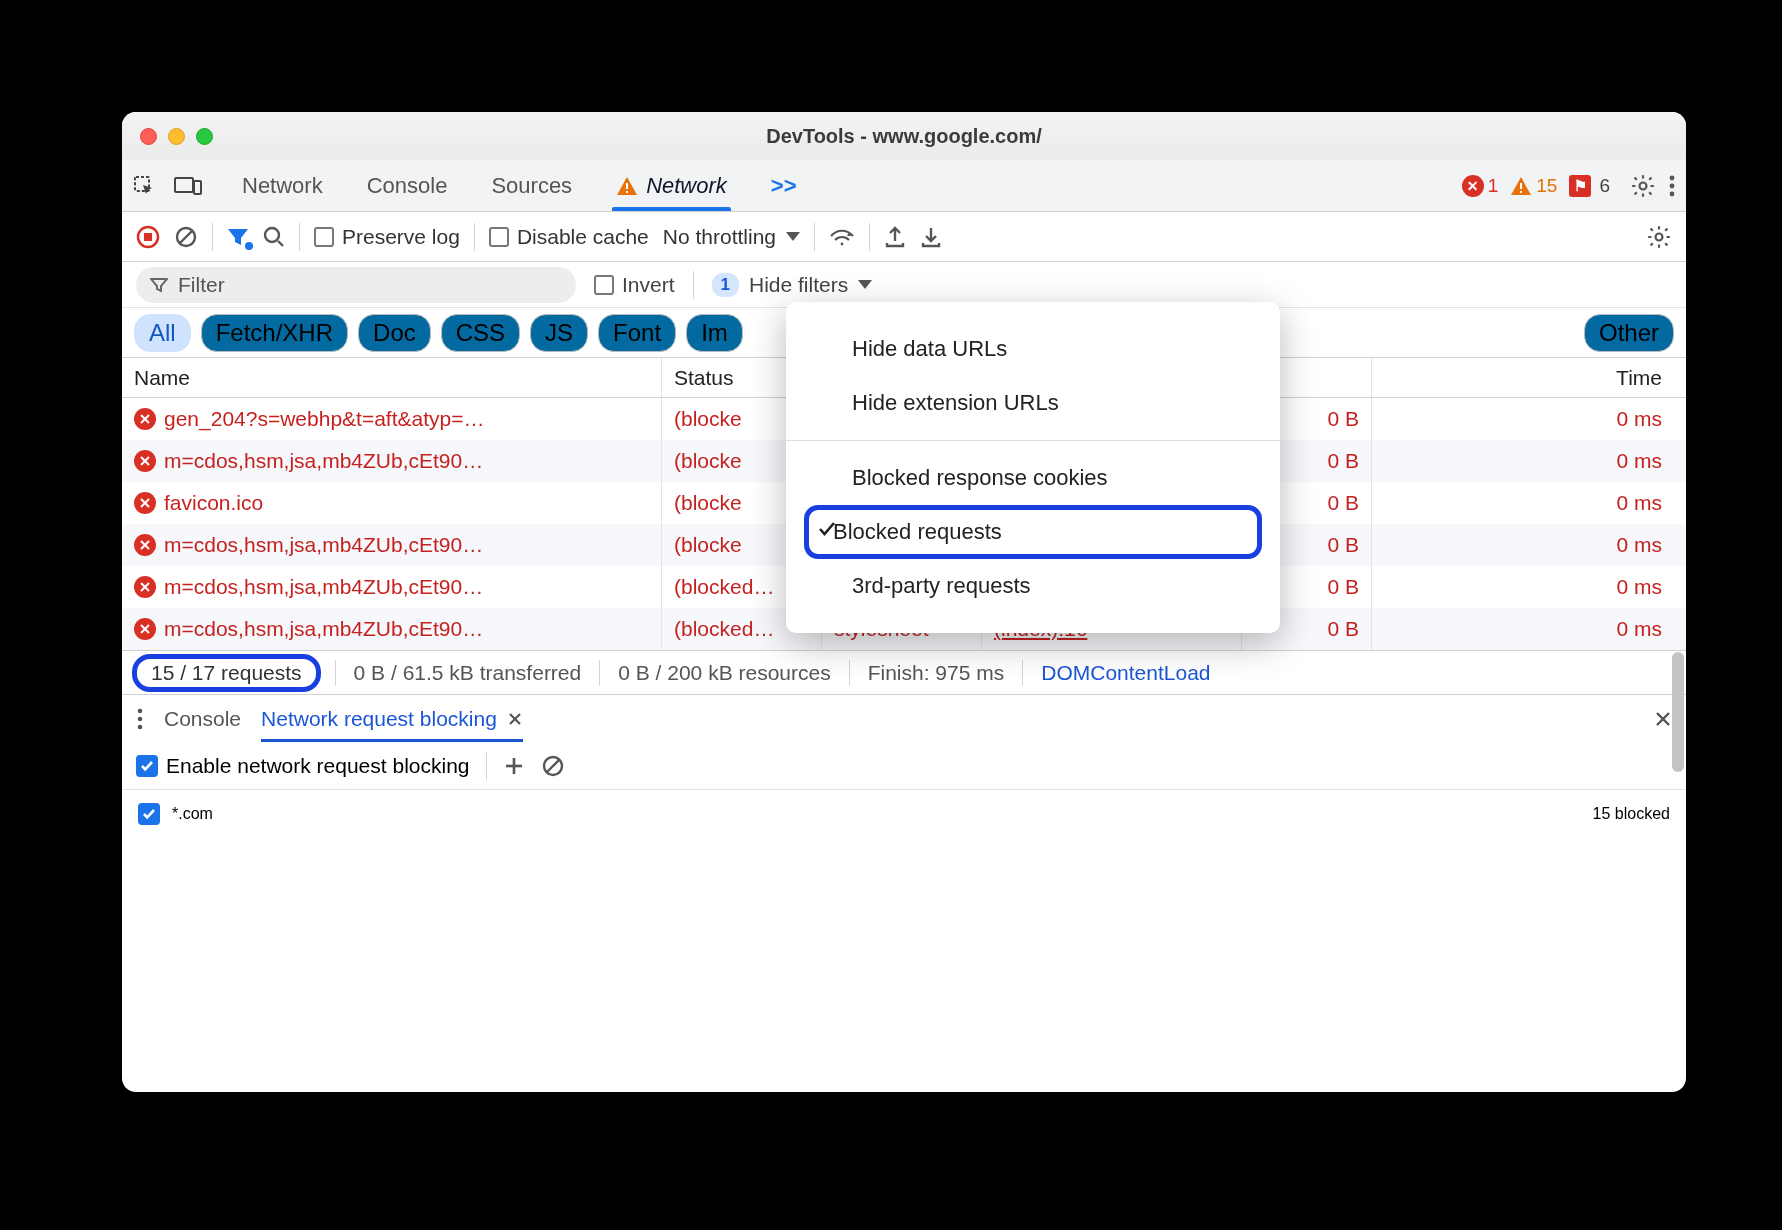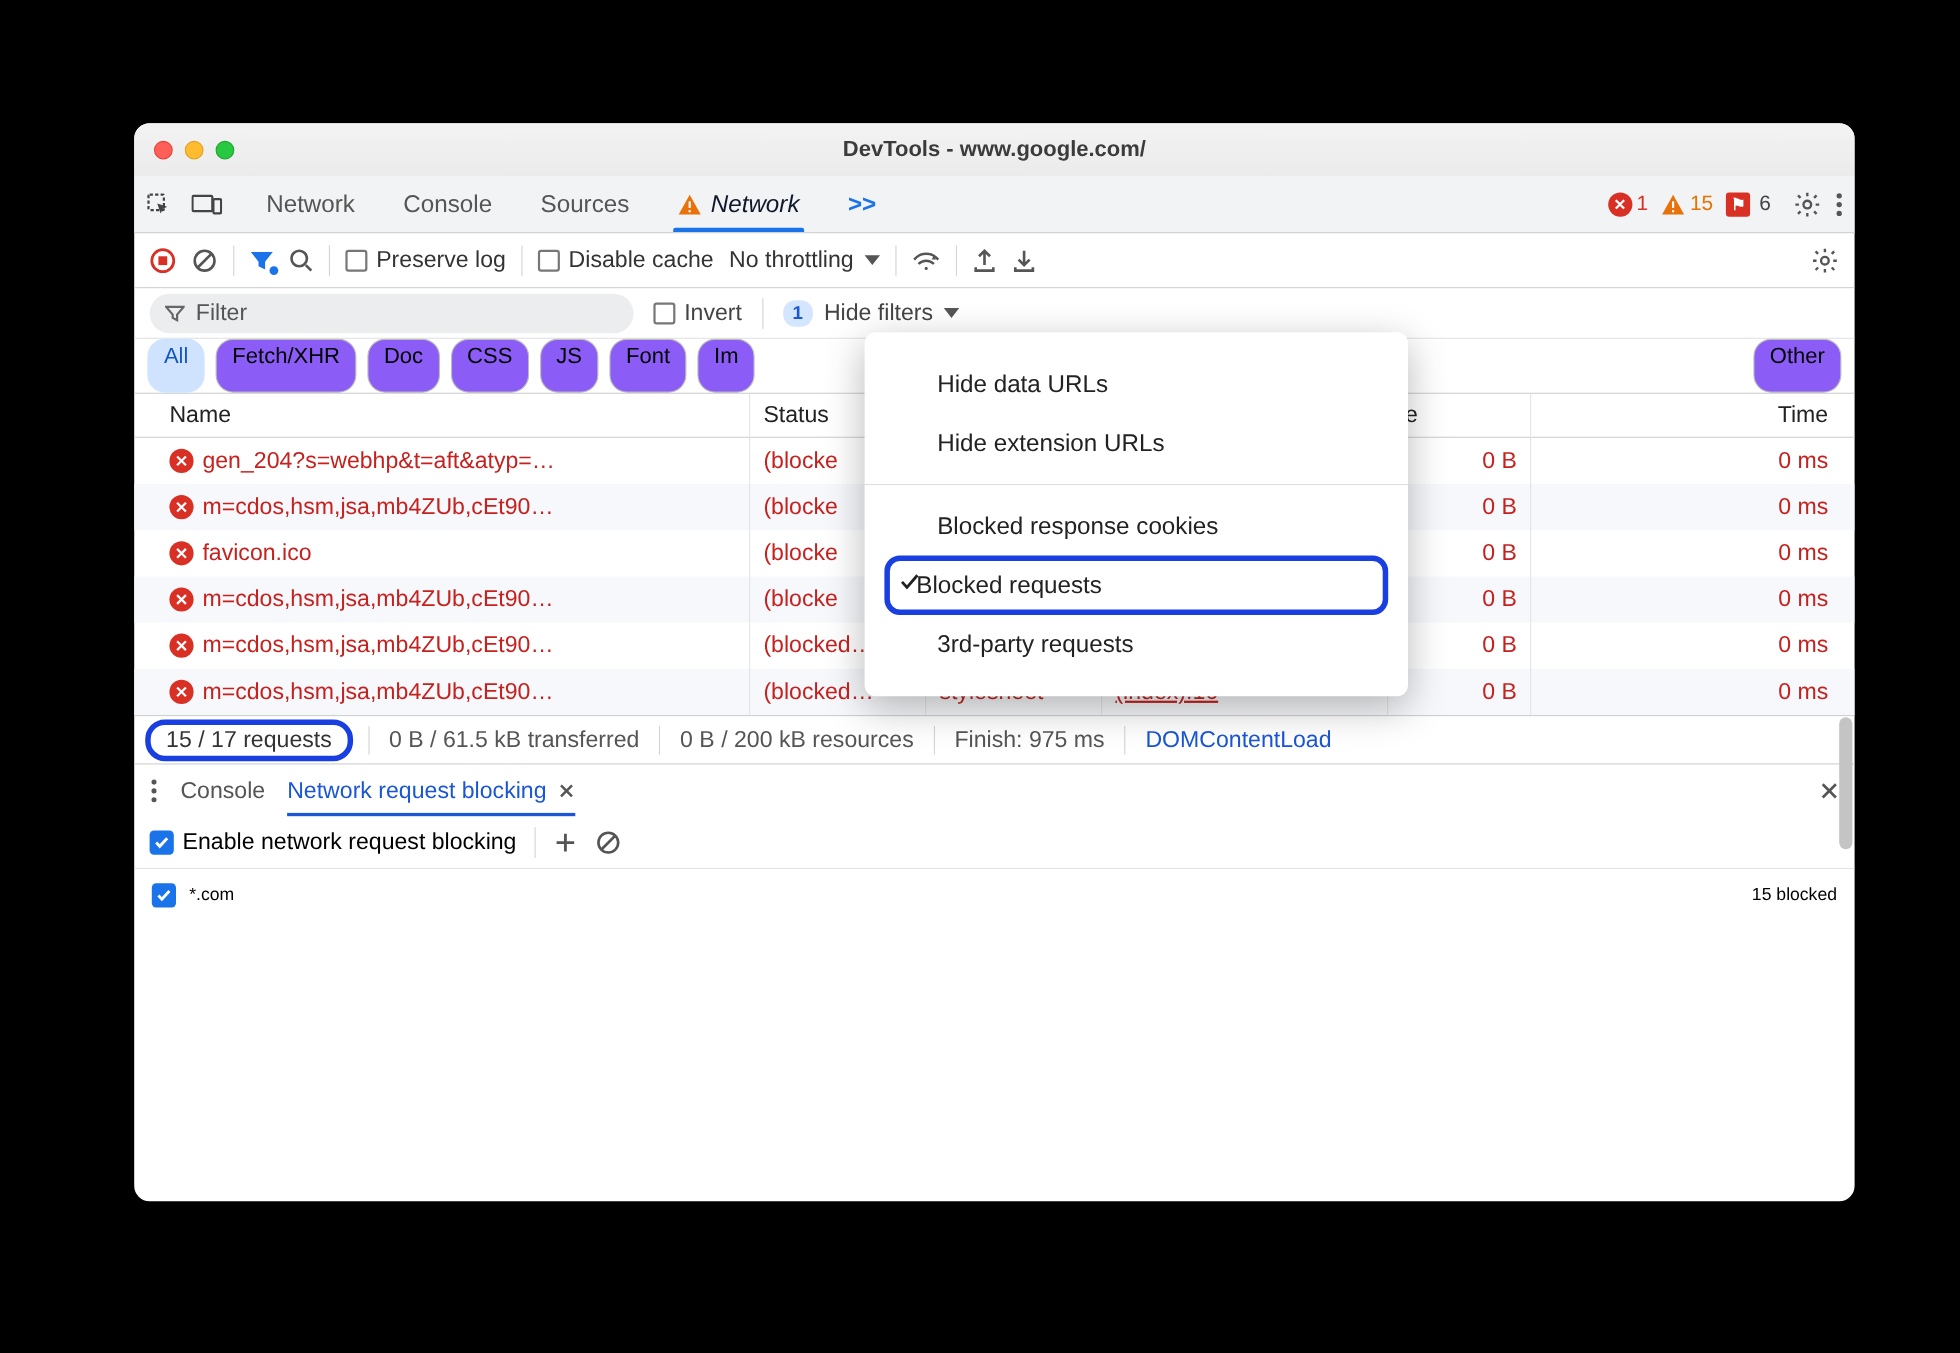--- a/index.html
+++ b/index.html
@@ -35,27 +35,27 @@
   .checkbox { width:20px; height:20px; border:2px solid #777; border-radius:3px; flex:none; }
   .cbrow { display:flex; align-items:center; gap:8px; }
   .dropdown { display:flex; align-items:center; gap:10px; }
   .tri { width:0;height:0;border-left:7px solid transparent;border-right:7px solid transparent;border-top:9px solid #555; }
   
   .filterbar { height:46px; border-bottom:1px solid #e3e3e3; display:flex; align-items:center; padding:0 14px; gap:18px; font-size:21px; color:#444; }
   .filterpill { display:flex; align-items:center; gap:10px; background:#ecedef; border-radius:22px; height:36px; padding:0 22px 0 14px; color:#555; flex:0 0 440px; }
   .countbadge { background:#d4e5fe; color:#1a56d6; font-weight:700; font-size:17px; border-radius:11px; padding:2px 9px; }
   .morefilters { display:flex; align-items:center; gap:10px; cursor:pointer; }
   
-  .chips { height:50px; border-bottom:1px solid #d0d0d0; display:flex; padding:0 12px; gap:10px; font-size:20px; }
-  .chip { border:1px solid #bcbcbc; border-radius:16px; padding:4px 14px; background:#8b5cf6; cursor:pointer; }
+  .chips { height:50px; border-bottom:1px solid #d0d0d0; display:flex; align-items:center; padding:0 12px; gap:10px; font-size:24px; }
+  .chip { border:1px solid #bcbcbc; border-radius:16px; padding:4px 14px; background:#0369a1; cursor:pointer; }
   .chip.active { background:#cfe3ff; border-color:#cfe3ff; color:#1557c0; }
   
   .thead { height:40px; display:flex; border-bottom:1px solid #d0d0d0; font-size:21px; color:#222; }
   .cell { padding:6px 12px; display:flex; align-items:center; border-right:1px solid #e4e4e4; }
-  .c-name{flex:0 0 540px;margin-left:20px;}
+  .c-name{flex:0 0 540px;}
   .c-status{flex:0 0 160px;}
   .c-type{flex:0 0 160px;}
   .c-size{flex:0 0 160px; justify-content:flex-end;}
   .c-time{flex:1; justify-content:flex-end; border-right:none; padding-right:24px;}
   .row { height:42px; display:flex; font-size:21px; color:#c5221f; }
   .row:nth-child(even){background:#f6f8fb;}
   .row .cell { border-right:1px solid #e4e4e4; overflow:hidden; white-space:nowrap; text-overflow:ellipsis; }
   .row .c-time{border-right:none;}
   .errdot{width:22px;height:22px;border-radius:50%;background:#d93025;display:flex;align-items:center;justify-content:center;margin-right:8px;flex:none;}
   .errdot svg{display:block;}

